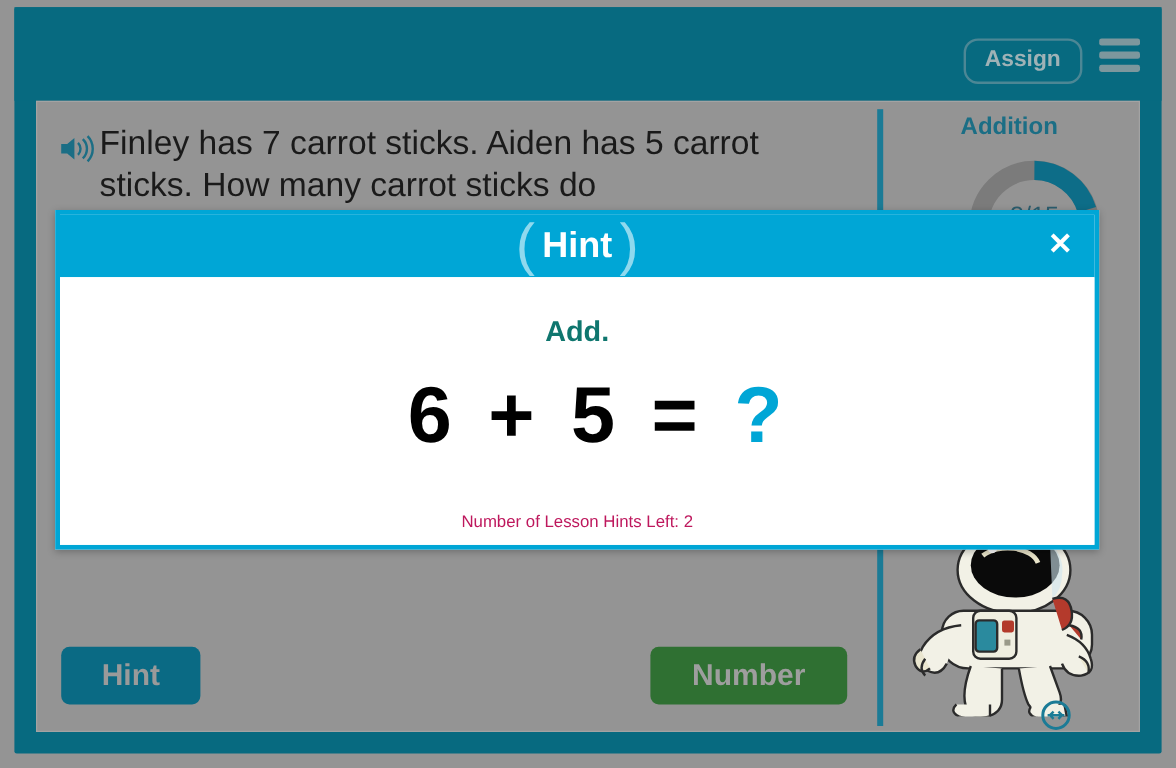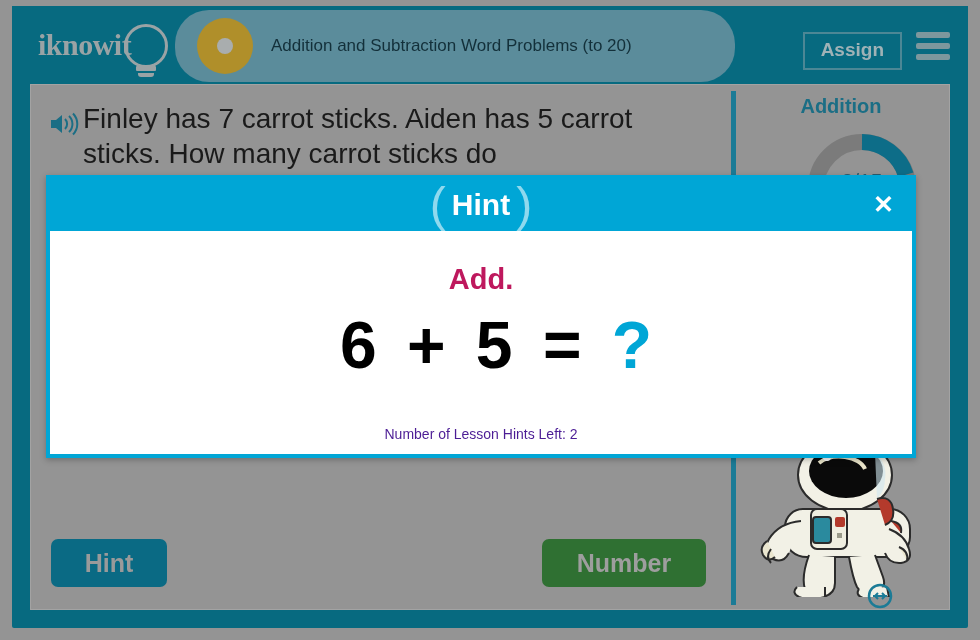--- a/index.html
+++ b/index.html
@@ -76,21 +76,21 @@
     margin-left: 18px;
     font-size: 17px;
     color: #13303a;
     white-space: nowrap;
   }
 
   #assign-btn {
     position: absolute; right: 66px; top: 26px;
     padding: 5px 16px 7px;
     border: 2px solid #4c8795;
-    border-radius: 0;
+    border-radius: 12px;
     background: transparent;
     color: #9fb2b6;
     font-size: 19px; font-weight: 700;
     cursor: pointer;
   }
   #menu-btn {
     position: absolute; right: 18px; top: 26px;
     width: 34px; height: 30px;
     cursor: pointer;
   }
@@ -206,56 +206,44 @@
     font-family: "Liberation Sans", sans-serif;
   }
   #modal-body {
     height: 223px;
     background: #fff;
     position: relative;
   }
   #hint-instruction {
     position: absolute; top: 32px; left: 0; right: 0;
     text-align: center;
-    font-size: 29px; font-weight: 700; color: #be185d;
+    font-size: 24px; font-weight: 700; color: #0f766e;
   }
   #equation {
     position: absolute; top: 76px; left: 0; right: 0;
     text-align: center;
     font-size: 66px; font-weight: 700; color: #000;
     letter-spacing: 6px;
     margin-left: 36px;
   }
   #equation .q { color: #00a6d6; }
   #hints-left {
     position: absolute; bottom: 12px; left: 0; right: 0;
     text-align: center;
-    font-size: 14px; color: #4c1d95;
+    font-size: 14px; color: #be185d;
   }
 </style>
 </head>
 <body>
 
 <div id="app">
 
   <div id="header">
 
-    <div id="logo">
-      <div class="word">iknowit</div>
-      <div class="bulb"></div>
-      <div class="bulb-base"></div>
-      <div class="bulb-base2"></div>
-    </div>
-
-    <div id="title-pill">
-      <div id="title-badge">
-        <div class="dot"></div>
-      </div>
-      <div id="title-text">Addition and Subtraction Word Problems (to 20)</div>
-    </div>
+
 
     <button id="assign-btn">Assign</button>
 
     <div id="menu-btn">
       <span></span>
       <span></span>
       <span></span>
     </div>
   </div>
 

